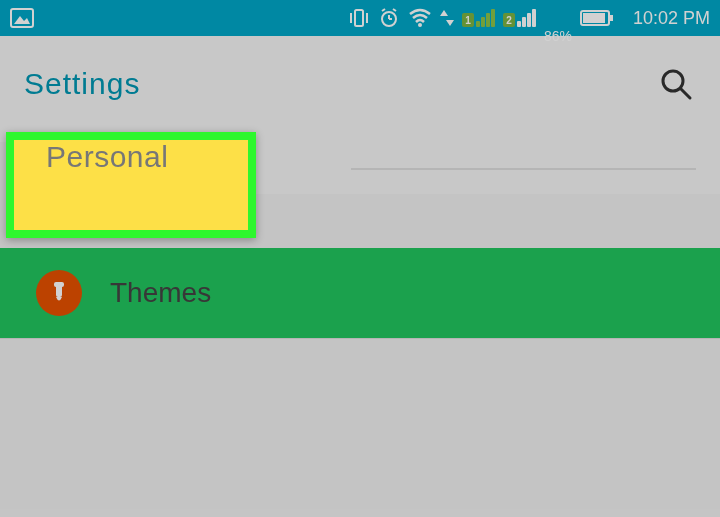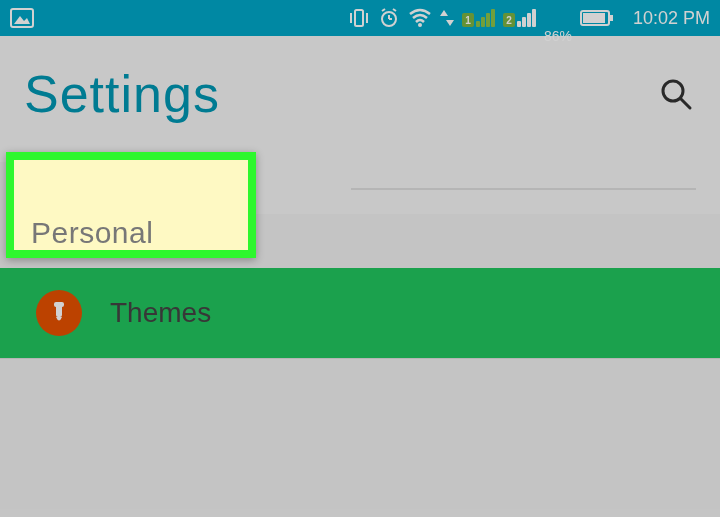--- a/index.html
+++ b/index.html
@@ -89,21 +89,21 @@
     }
     .app-header {
       padding: 28px 24px 38px 24px;
       display: flex;
       align-items: center;
       justify-content: space-between;
       background: #f5f5f5;
     }
     .app-title {
       color: #0097b2;
-      font-size: 52px;
+      font-size: 30px;
       font-weight: normal;
       letter-spacing: 1px;
     }
     .search-btn {
       width: 40px;
       height: 40px;
       display: flex;
       align-items: center;
       justify-content: center;
       cursor: pointer;
@@ -112,25 +112,25 @@
       position: relative;
       padding-left: 12px;
     }
     .highlight-box {
       position: absolute;
       left: 6px;
       top: -10px;
       width: 250px;
       height: 106px;
       border: 8px solid #2ef72e;
-      background: #fef9c3;
+      background: #fde047;
       z-index: 60;
       display: flex;
-      align-items: flex-end;
-      padding-left: 17px;
+      align-items: flex-start;
+      padding-left: 32px;
       box-shadow: 0 2px 8px rgba(0,0,0,0.3);
     }
     .section-header {
       display: flex;
       align-items: center;
       padding: 10px 24px 8px 24px;
       background: #f5f5f5;
     }
     .section-label-hl {
       color: #777;

